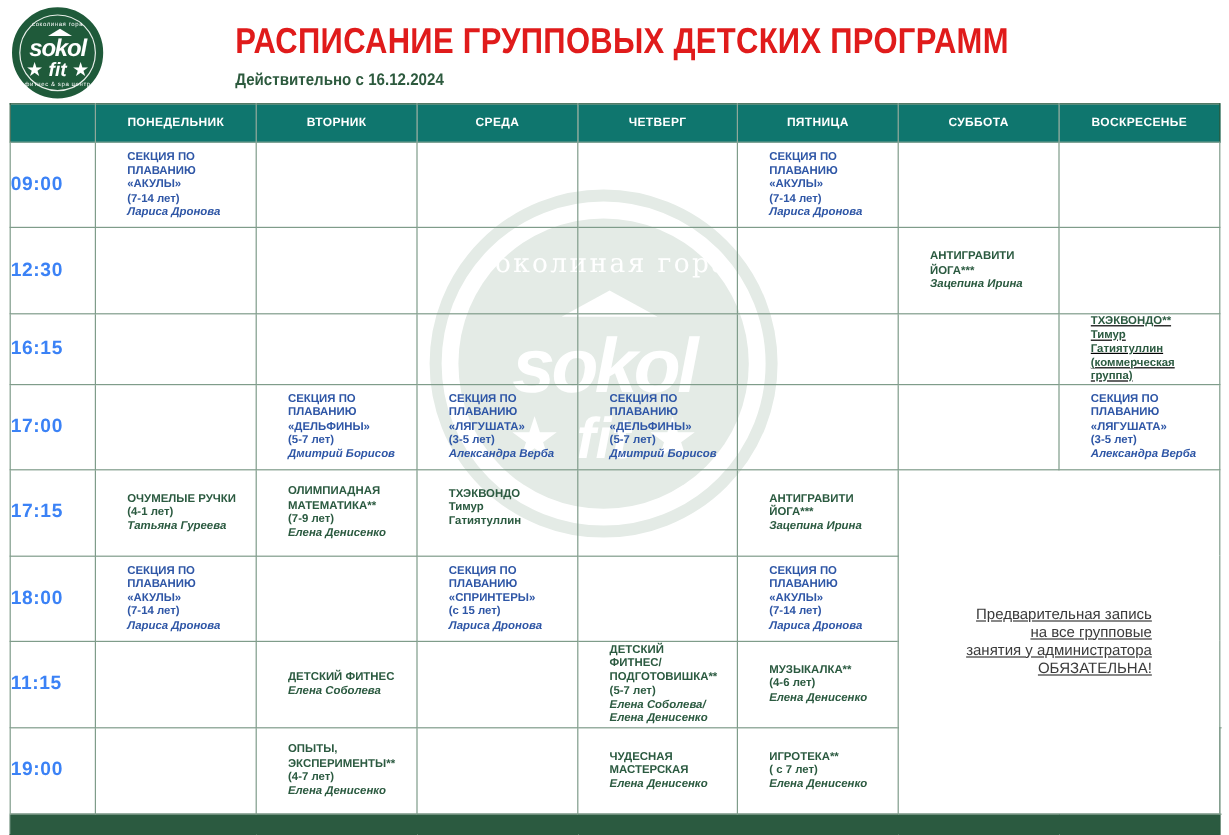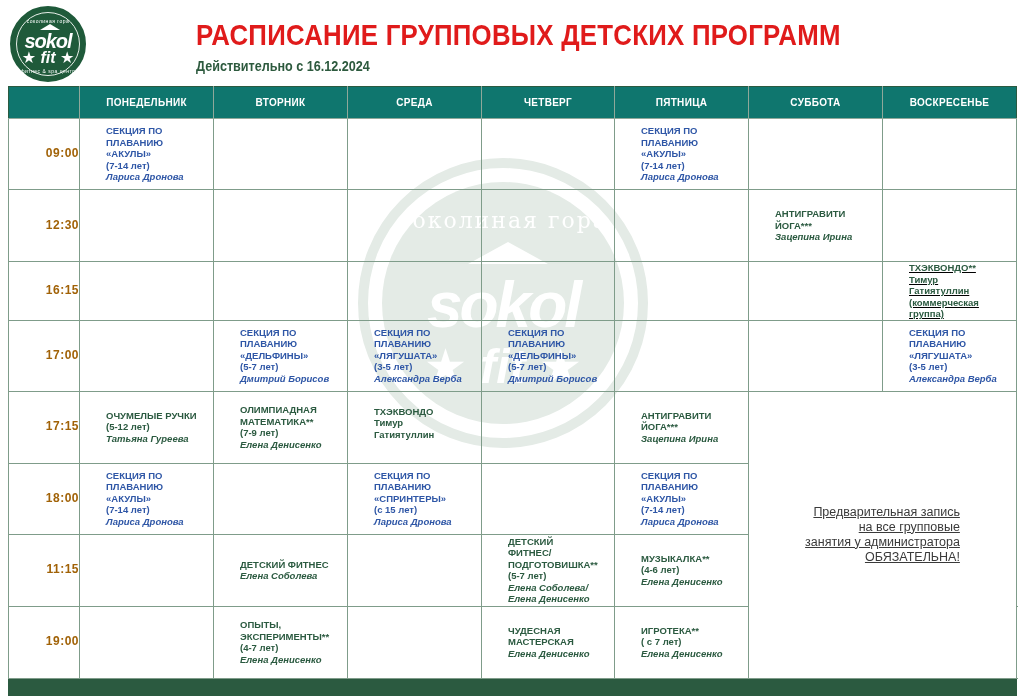--- a/index.html
+++ b/index.html
@@ -69,21 +69,21 @@
     border: 1px solid #8fa89a; border-top: 1px solid #2b5a40; text-align: center; vertical-align: middle;
     letter-spacing: 0.3px;
   }
   table.sched th:first-child { border-left: 1px solid #2b5a40; }
   table.sched th:last-child { border-right: 1px solid #2b5a40; }
   table.sched td {
     border: 1.5px solid #7f9c8a; padding: 0 16px 0 26px; vertical-align: middle; background: transparent;
     font-size: 9.5px; line-height: 11.5px; font-weight: bold;
   }
   table.sched td.time {
-    padding: 0; text-align: right; color: #a16207; font-size: 12px; font-weight: bold; letter-spacing: 0.5px;
+    padding: 0; text-align: left; color: #3b82f6; font-size: 16px; font-weight: bold; letter-spacing: 0.5px;
   }
   table.sched tr.footer td {
     background: #2b5a40; height: 16px; border: 1px solid #2b5a40; padding: 0;
   }
   .cls { display: block; white-space: pre-line; text-transform: none; }
   .blue .cls-name, .blue .cls-age { color: #2e56a6; }
   .blue .cls-coach { color: #2e56a6; }
   .green .cls-name, .green .cls-age { color: #2b5a40; }
   .green .cls-coach { color: #2b5a40; }
   .cls-coach { font-style: italic; }
@@ -230,21 +230,21 @@
 «ЛЯГУШАТА»</span>
         <span class="cls cls-age">(3-5 лет)</span>
         <span class="cls cls-coach">Александра Верба</span>
       </td>
     </tr>
 
     <tr style="height:72px">
       <td class="time">17:15</td>
       <td class="green">
         <span class="cls cls-name">ОЧУМЕЛЫЕ  РУЧКИ</span>
-        <span class="cls cls-age">(5-12 лет)</span>
+        <span class="cls cls-age">(4-1 лет)</span>
         <span class="cls cls-coach">Татьяна Гуреева</span>
       </td>
       <td class="green">
         <span class="cls cls-name">ОЛИМПИАДНАЯ
 МАТЕМАТИКА**</span>
         <span class="cls cls-age">(7-9 лет)</span>
         <span class="cls cls-coach">Елена Денисенко</span>
       </td>
       <td class="green" style="vertical-align:top;padding-top:14px">
         <span class="cls cls-name">ТХЭКВОНДО</span>

